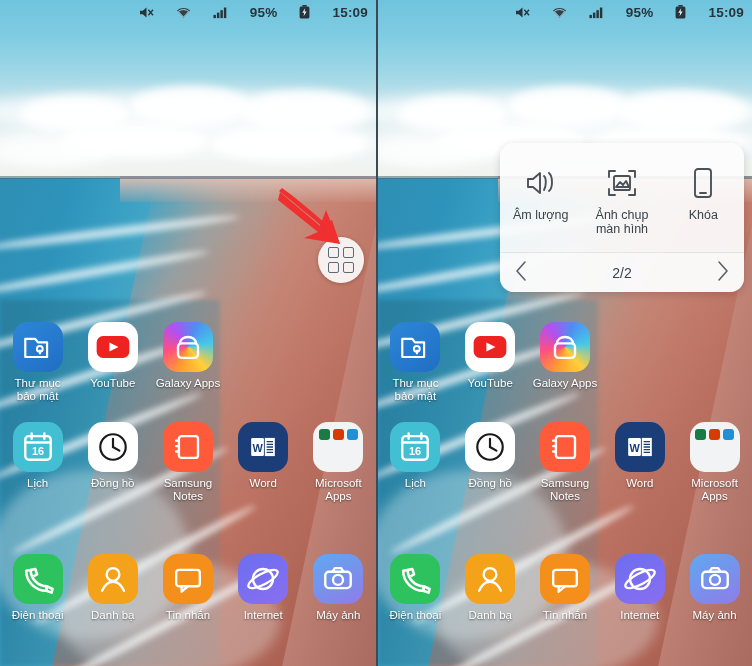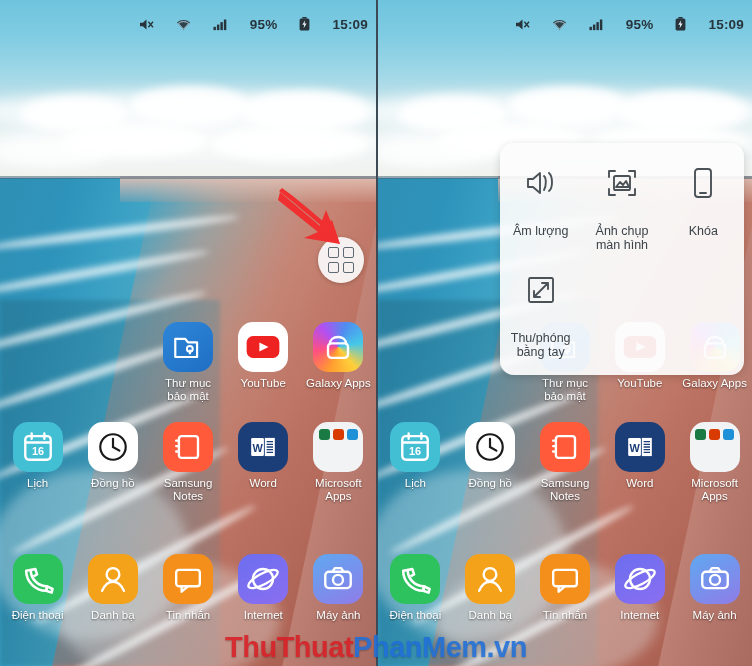--- a/index.html
+++ b/index.html
@@ -66,32 +66,32 @@
     filter: blur(6px); border-radius: 50%;
   }
   .deepwater {
     position: absolute; left: 0; top: 300px; width: 220px; bottom: 0;
     background: linear-gradient(100deg, rgba(39,120,150,.72), rgba(60,150,170,.12));
     filter: blur(2px);
   }
 
   
   .statusbar {
-    position: absolute; top: 12px; left: 0; right: 0; height: 24px;
+    position: absolute; top: 0; left: 0; right: 0; height: 24px;
     display: flex; align-items: center; justify-content: flex-end;
     gap: 22px; padding-right: 8px;
     color: #2a3740; font-size: 13px; font-weight: bold;
     letter-spacing: .2px;
   }
   .statusbar svg { display: block; }
   .sb-text { font-size: 13.5px; font-weight: bold; color: #27343c; }
 
   
   .apps { position: absolute; left: 0; right: 0; top: 322px; bottom: 0; }
-  .row { display: flex; justify-content: flex-end; }
+  .row { display: flex; }
   .row5 > .app { width: 20%; }
   .app {
     display: flex; flex-direction: column; align-items: center;
     text-decoration: none;
   }
   .icon-wrap {
     width: 50px; height: 50px; border-radius: 15px;
     display: flex; align-items: center; justify-content: center;
     position: relative; overflow: hidden;
   }
@@ -137,21 +137,21 @@
   
   .assist-menu {
     position: absolute; left: 122px; top: 143px; width: 244px;
     border-radius: 14px; overflow: hidden;
     background: rgba(252,252,252,.93);
     box-shadow: 0 2px 9px rgba(0,0,0,.16);
   }
   .menu-grid { display: flex; flex-wrap: wrap; padding: 12px 0 6px; }
   .menu-item {
     width: 33.333%; display: flex; flex-direction: column;
-    align-items: center; padding: 6px 2px 10px; gap: 16px;
+    align-items: center; padding: 6px 2px 10px;
   }
   .menu-ic { height: 44px; display: flex; align-items: center; justify-content: center; }
   .menu-label {
     margin-top: 3px; font-size: 12.5px; line-height: 14px;
     color: #3b4349; text-align: center; max-width: 76px;
   }
   .menu-pager {
     display: flex; align-items: center; justify-content: space-between;
     height: 40px; padding: 0 14px;
     border-top: 1px solid rgba(0,0,0,.08);
@@ -672,33 +672,31 @@
             <div class="menu-ic">
               <svg width="34" height="34" viewBox="0 0 34 34">
                 <rect x="9" y="3" width="16" height="28" rx="3" fill="none" stroke="#4a5258" stroke-width="1.9" stroke-linejoin="round" stroke-linecap="round"></rect>
                 <path d="M14 27h6" stroke="#4a5258" stroke-width="1.9" stroke-linecap="round"></path>
               </svg>
             </div>
             <div class="menu-label">
               <div>Khóa</div>
             </div>
           </div>
-          <div class="menu-item">
-            <div class="menu-ic">
-              <svg width="34" height="34" viewBox="0 0 34 34">
-                <rect x="5" y="5" width="24" height="24" rx="1.5" fill="none" stroke="#4a5258" stroke-width="1.9" stroke-linejoin="round" stroke-linecap="round"></rect>
-                <path d="M24 10 10 24M24 10h-6M24 10v6M10 24h6M10 24v-6" fill="none" stroke="#4a5258" stroke-width="1.9" stroke-linejoin="round" stroke-linecap="round"></path>
-              </svg>
-            </div>
-            <div class="menu-label">
-              <div>Thu/phóng</div>
-              <div>bằng tay</div>
-            </div>
-          </div>
         </div>
+      <div class="menu-pager">
+        <span class="chev">
+          <svg width="14" height="22" viewBox="0 0 14 22">
+              <path d="M11 2 3 11l8 9" stroke="#5a6369" stroke-width="1.6" fill="none" stroke-linecap="round" stroke-linejoin="round"></path>
+            </svg>
+        </span>
+        <span class="pager-count">2/2</span>
+        <span class="chev">
+          <svg width="14" height="22" viewBox="0 0 14 22">
+              <path d="M3 2l8 9-8 9" stroke="#5a6369" stroke-width="1.6" fill="none" stroke-linecap="round" stroke-linejoin="round"></path>
+            </svg>
+        </span>
+      </div>
     </div>
 
   </div>
 
-  <div class="watermark">
-    <span class="wm-a">ThuThuat</span><span class="wm-b">PhanMem.vn</span>
-  </div>
 </div>
 
 </body></html>

